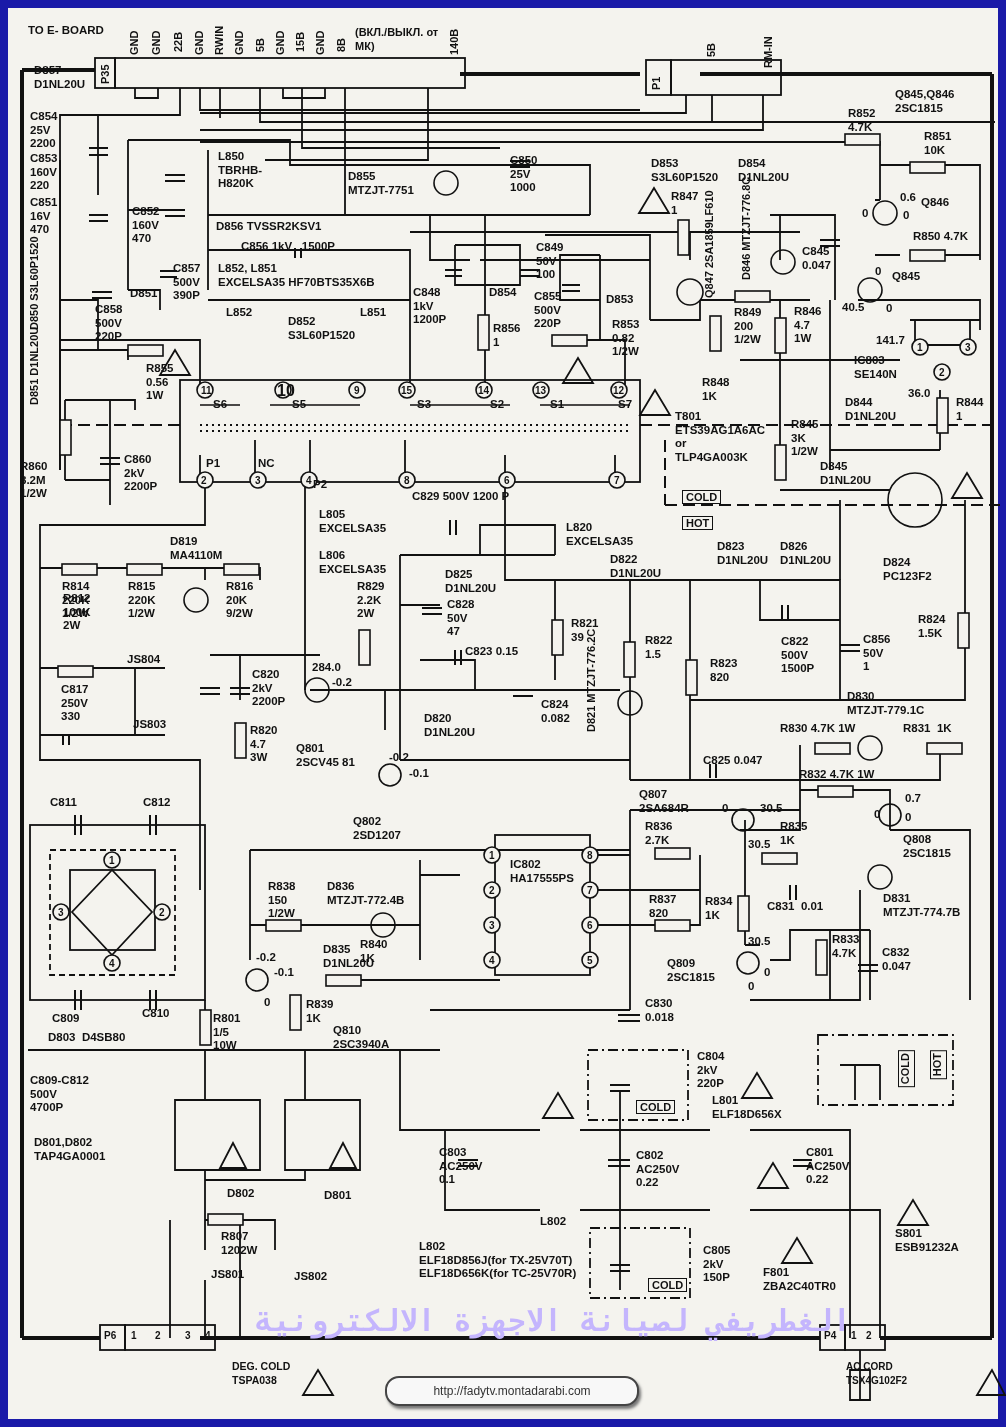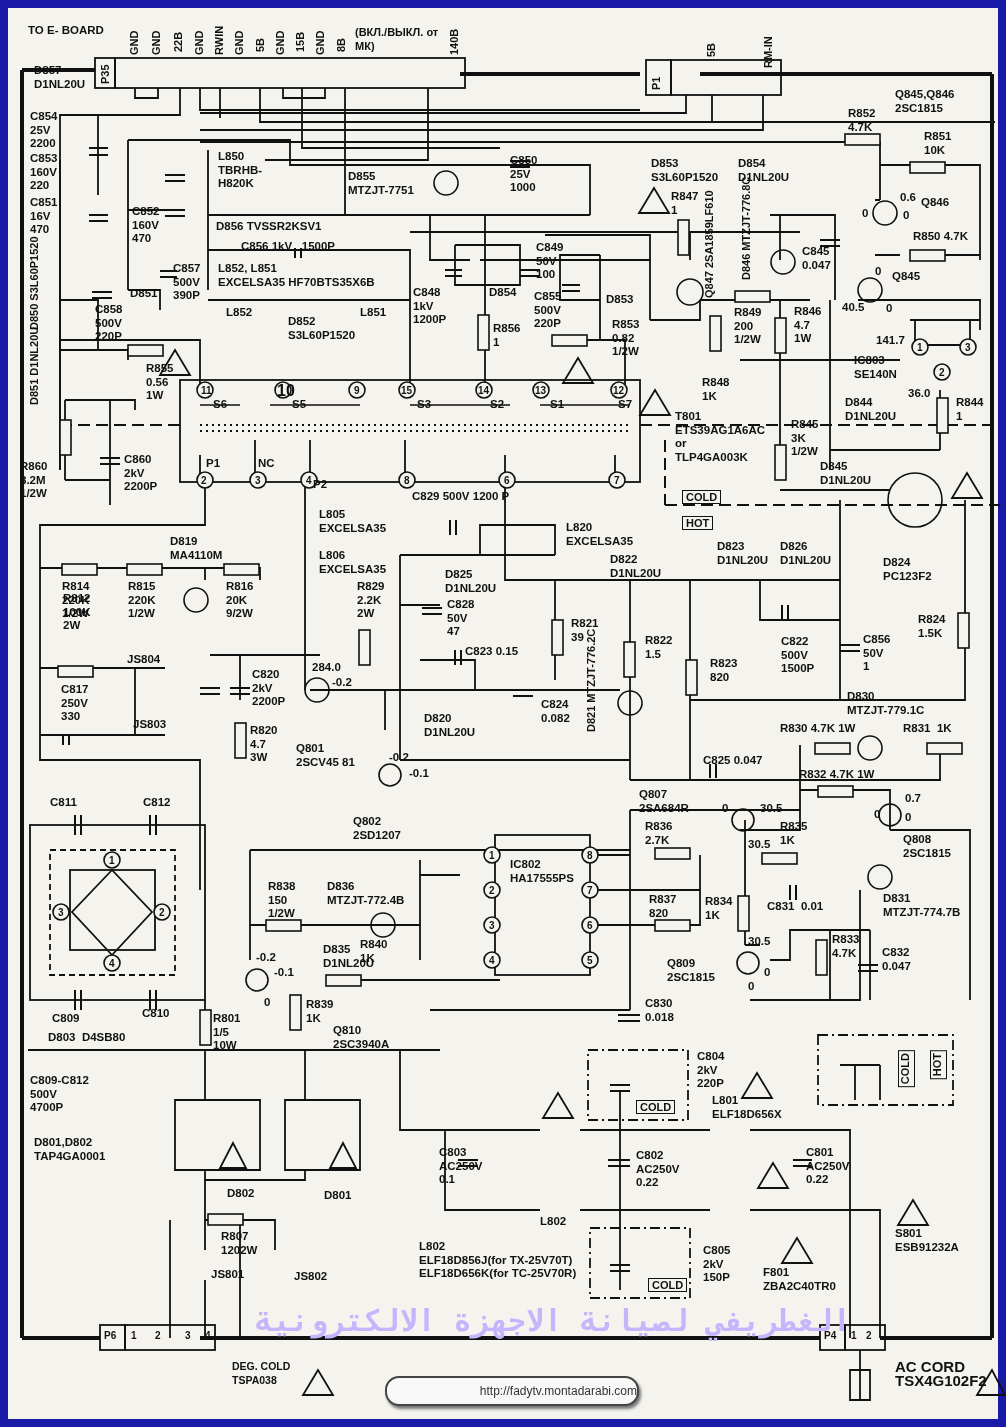--- a/index.html
+++ b/index.html
@@ -11,21 +11,21 @@
          color:#111; line-height:13.5px; white-space:pre; }
   .vlbl { position:absolute; font-family:"Liberation Sans", sans-serif; font-size:11px; font-weight:bold; color:#111;
           transform:rotate(-90deg); transform-origin:left top; white-space:nowrap; }
   .box-tag { position:absolute; border:1.5px solid #111; font-family:"Liberation Sans", sans-serif; font-size:11px;
              font-weight:bold; padding:0 3px; background:#f4f3ee; color:#111; }
   .vtag { position:absolute; border:1.5px solid #111; font-family:"Liberation Sans", sans-serif; font-size:11px;
           font-weight:bold; padding:2px 0; width:15px; writing-mode:vertical-rl; transform:rotate(180deg); text-align:center; color:#111; }
   .watermark { position:absolute; left:255px; top:1303px; font-family:Liberation Mono, monospace; font-size:30px;
                font-weight:bold; color:#c4b5fd; direction:rtl; letter-spacing:0; }
   .urlbox { position:absolute; left:385px; top:1376px; width:250px; height:26px; border:2px solid #444; border-radius:14px;
-            background:#f8f8f8; box-shadow:2px 3px 3px #777; text-align:right; line-height:26px; font-size:12px; color:#333; }
+            background:#f8f8f8; box-shadow:2px 3px 3px #777; text-align:center; line-height:26px; font-size:12px; color:#333; }
 </style>
 </head>
 <body>
 
 <div id="sheet"></div>
 
 <svg id="schem" viewBox="0 0 1006 1427" xmlns="http://www.w3.org/2000/svg">
   <g stroke="#111" stroke-width="1.8" fill="none">
 
     <path d="M22 70 H95 M460 74 H640 M700 74 H992" stroke-width="4"></path>
@@ -575,18 +575,18 @@
   <div class="lbl" style="left:104px;top:1329px;font-size:10px">P6</div>
   <div class="lbl" style="left:131px;top:1329px;font-size:10px">1</div>
   <div class="lbl" style="left:155px;top:1329px;font-size:10px">2</div>
   <div class="lbl" style="left:185px;top:1329px;font-size:10px">3</div>
   <div class="lbl" style="left:205px;top:1329px;font-size:10px">4</div>
   <div class="lbl" style="left:232px;top:1360px;font-size:10.5px">DEG. COLD
 TSPA038</div>
   <div class="lbl" style="left:824px;top:1329px;font-size:10px">P4</div>
   <div class="lbl" style="left:851px;top:1329px;font-size:10px">1</div>
   <div class="lbl" style="left:866px;top:1329px;font-size:10px">2</div>
-  <div class="lbl" style="left:895px;top:1360px;font-size:15px">AC CORD
+  <div class="lbl" style="left:846px;top:1360px;font-size:10px">AC CORD
 TSX4G102F2</div>
 
   <div class="watermark">الغطريفي لصيانة الاجهزة الالكترونية</div>
   <div class="urlbox">http://fadytv.montadarabi.com</div>
 </div>
 
 </body></html>

